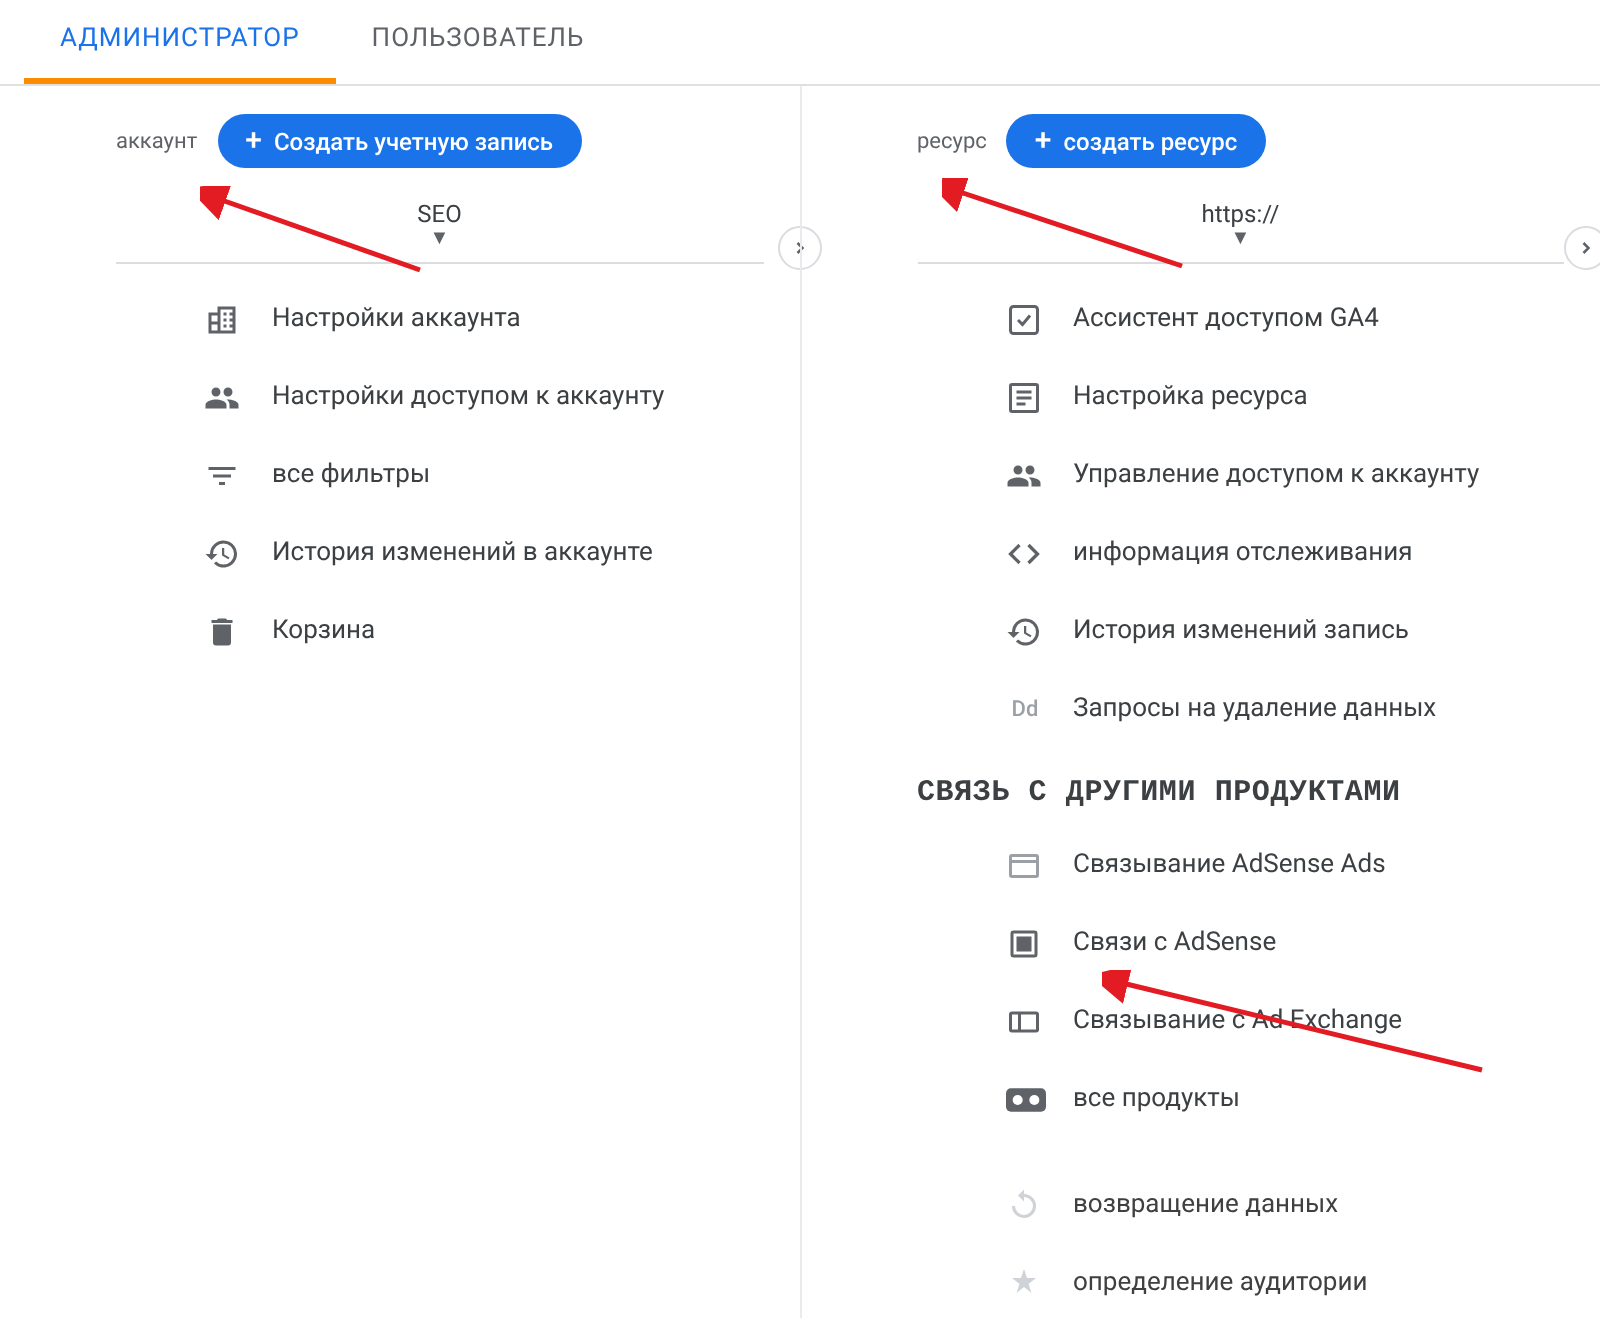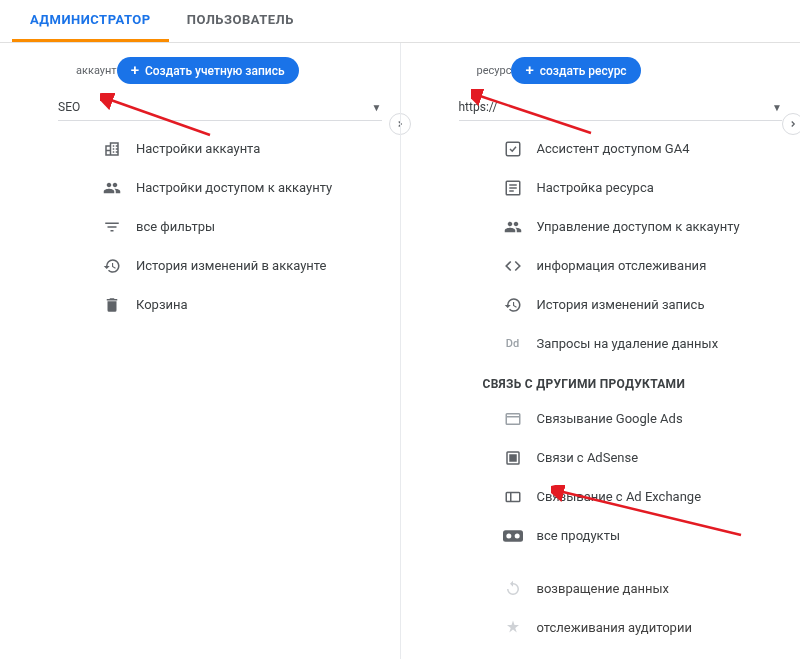--- a/index.html
+++ b/index.html
@@ -11,21 +11,21 @@
     width: 800px;
   }
   .tabs {
     display: flex;
     border-bottom: 1px solid #e0e0e0;
     padding: 0 12px;
   }
   .tab {
     padding: 12px 18px;
     font-size: 13px;
-    font-weight: 700;
+    font-weight: 400;
     letter-spacing: .5px;
     color: #5f6368;
     cursor: pointer;
     border-bottom: 3px solid transparent;
     text-transform: uppercase;
   }
   .tab.active {
     color: #1a73e8;
     border-bottom-color: #fb8c00;
   }
@@ -36,21 +36,22 @@
   .col {
     flex: 1;
     min-width: 0;
     padding: 14px 0 0 0;
     position: relative;
   }
   .col + .col { border-left: 1px solid #e8eaed; }
   .col-head {
     display: flex;
     align-items: center;
-    padding: 0 18px 6px 76px;
+    gap: 10px;
+    padding: 0 18px 6px 58px;
     font-size: 11px;
     color: #5f6368;
   }
   .pill {
     display: inline-flex;
     align-items: center;
     gap: 6px;
     background: #1a73e8;
     color: #fff;
     font-size: 12px;
@@ -67,55 +68,57 @@
   .selector {
     margin: 4px 18px 8px 58px;
     border-bottom: 1px solid #dadce0;
     display: flex;
     align-items: center;
     justify-content: space-between;
     padding: 6px 0;
     font-size: 12px;
     color: #3c4043;
     cursor: pointer;
+    flex-direction: column;
   }
   .selector .caret { color: #5f6368; font-size: 10px; }
   .menu-item {
     display: flex;
     align-items: center;
     gap: 16px;
     padding: 12px 18px 12px 58px;
     font-size: 13px;
     color: #3c4043;
     position: relative;
     cursor: pointer;
   }
   .menu-item .icon {
     position: absolute;
     left: 58px;
     width: 20px;
     height: 20px;
     color: #5f6368;
     display: flex;
     align-items: center;
-    justify-content: center;
+    justify-content: flex-start;
   }
   .menu-item {
     padding-left: 92px;
     margin-left: 44px;
   }
   .menu-item.dim { color: #404040; }
   .menu-item.dim .icon { color: #bdc1c6; }
   .section-title {
-    font-size: 12px;
+    font-size: 15px;
     font-weight: 700;
     letter-spacing: .3px;
     color: #3c4043;
-    padding: 14px 18px 8px 82px;
+    padding: 14px 18px 8px 58px;
     text-transform: uppercase;
+    font-family: Liberation Mono, monospace;
   }
   .collapse-handle {
     position: absolute;
     top: 70px;
     width: 22px;
     height: 22px;
     border-radius: 50%;
     background: #fff;
     border: 1px solid #dadce0;
     display: flex;
@@ -296,21 +299,21 @@
 
     <div class="section-title">СВЯЗЬ С ДРУГИМИ ПРОДУКТАМИ</div>
 
     <div class="menu-item">
       <span class="icon">
         <svg width="18" height="18" viewBox="0 0 24 24" fill="none" stroke="#9aa0a6" stroke-width="2">
             <rect x="3" y="5" width="18" height="14" rx="1"></rect>
             <line x1="3" y1="9" x2="21" y2="9"></line>
           </svg>
       </span>
-      <span>Связывание Google Ads</span>
+      <span>Связывание AdSense Ads</span>
     </div>
 
     <div class="menu-item">
       <span class="icon">
         <svg width="18" height="18" viewBox="0 0 24 24" fill="none" stroke="#5f6368" stroke-width="2">
             <rect x="4" y="4" width="16" height="16" rx="1"></rect>
             <rect x="8" y="8" width="8" height="8" fill="#5f6368"></rect>
           </svg>
       </span>
       <span>Связи с AdSense</span>
@@ -347,21 +350,21 @@
       </span>
       <span>возвращение данных</span>
     </div>
 
     <div class="menu-item dim">
       <span class="icon">
         <svg width="18" height="18" viewBox="0 0 24 24" fill="#cfd2d6">
             <path d="M12 2l2 6h6l-5 4 2 6-5-4-5 4 2-6-5-4h6z"></path>
           </svg>
       </span>
-      <span>отслеживания аудитории</span>
+      <span>определение аудитории</span>
     </div>
 
     <div class="menu-item dim">
       <span class="icon"></span>
       <span>специальные определения</span>
     </div>
 
     <div class="collapse-handle collapse-right">
       <svg width="10" height="10" viewBox="0 0 24 24" fill="none" stroke="#5f6368" stroke-width="3">
           <path d="M9 6l6 6-6 6"></path>

